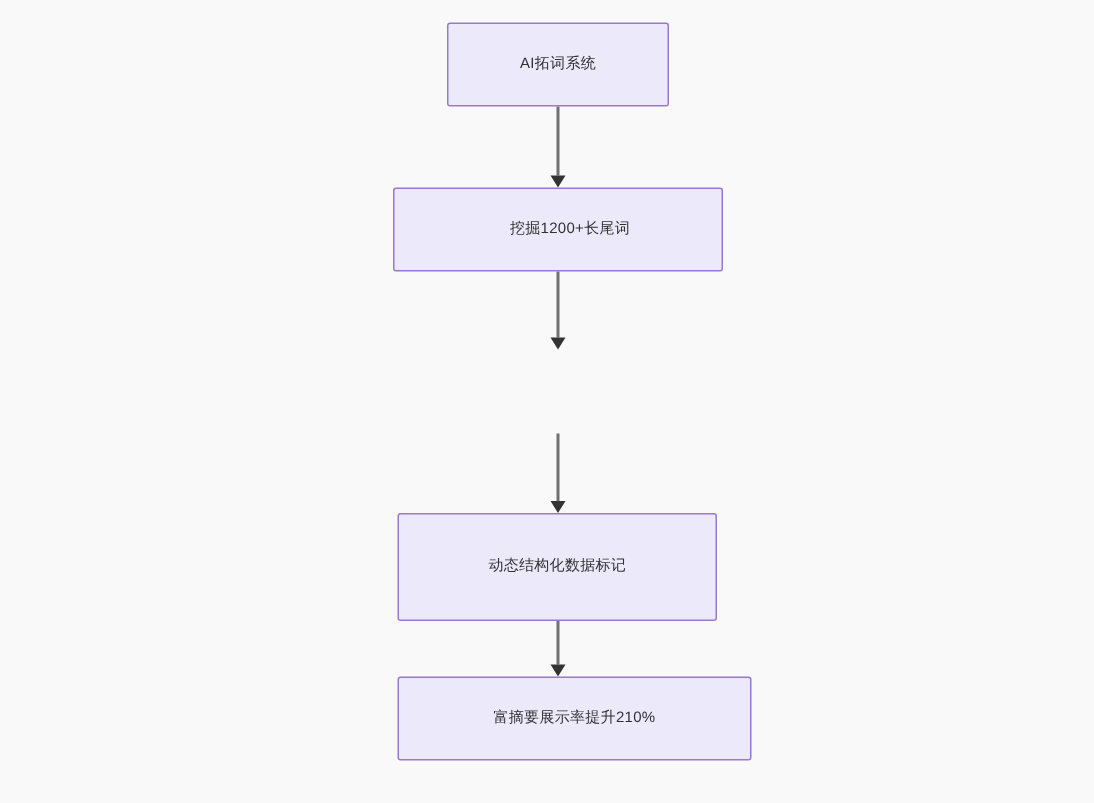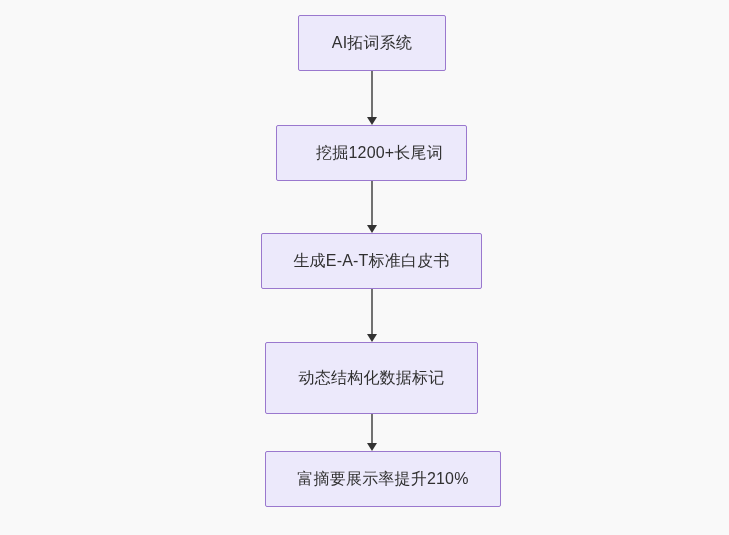--- a/index.html
+++ b/index.html
@@ -23,21 +23,21 @@
   .node {
     position: absolute;
     box-sizing: border-box;
     background: #ECE9FB;
     border: 1.6px solid #9A78CE;
     border-radius: 2px;
     display: flex;
     align-items: center;
     justify-content: center;
     color: #303030;
-    font-size: 16px;
+    font-size: 10px;
     line-height: 1.2;
     letter-spacing: 0.2px;
     white-space: nowrap;
     z-index: 2;
   }
   .node-label {
     display: block;
   }
   
   .edge {
@@ -83,27 +83,24 @@
 
   <div class="edge" style="left:371px; top:398px; height:53px;">
     <div class="edge-line" style="height:45px;"></div>
     <div class="edge-arrow" style="top:45px;"></div>
   </div>
 
   <div class="node" style="left:298px; top:15px; width:148px; height:56px;">
     <span class="node-label">AI拓词系统</span>
   </div>
 
-  <div class="node" style="left:276px; top:125px; width:191px; height:56px;padding-left:16px;">
+  <div class="node" style="left:262px; top:125px; width:220px; height:56px;padding-left:16px;">
     <span class="node-label">挖掘1200+长尾词</span>
   </div>
 
-  <div class="node" style="left:261px; top:233px; width:221px; height:56px;">
-    <span class="node-label">生成E-A-T标准白皮书</span>
-  </div>
 
   <div class="node" style="left:265px; top:342px; width:213px; height:72px;">
     <span class="node-label">动态结构化数据标记</span>
   </div>
 
   <div class="node" style="left:253px; top:451px; width:236px; height:56px;margin-left:12px;">
     <span class="node-label">富摘要展示率提升210%</span>
   </div>
 
 </div>

